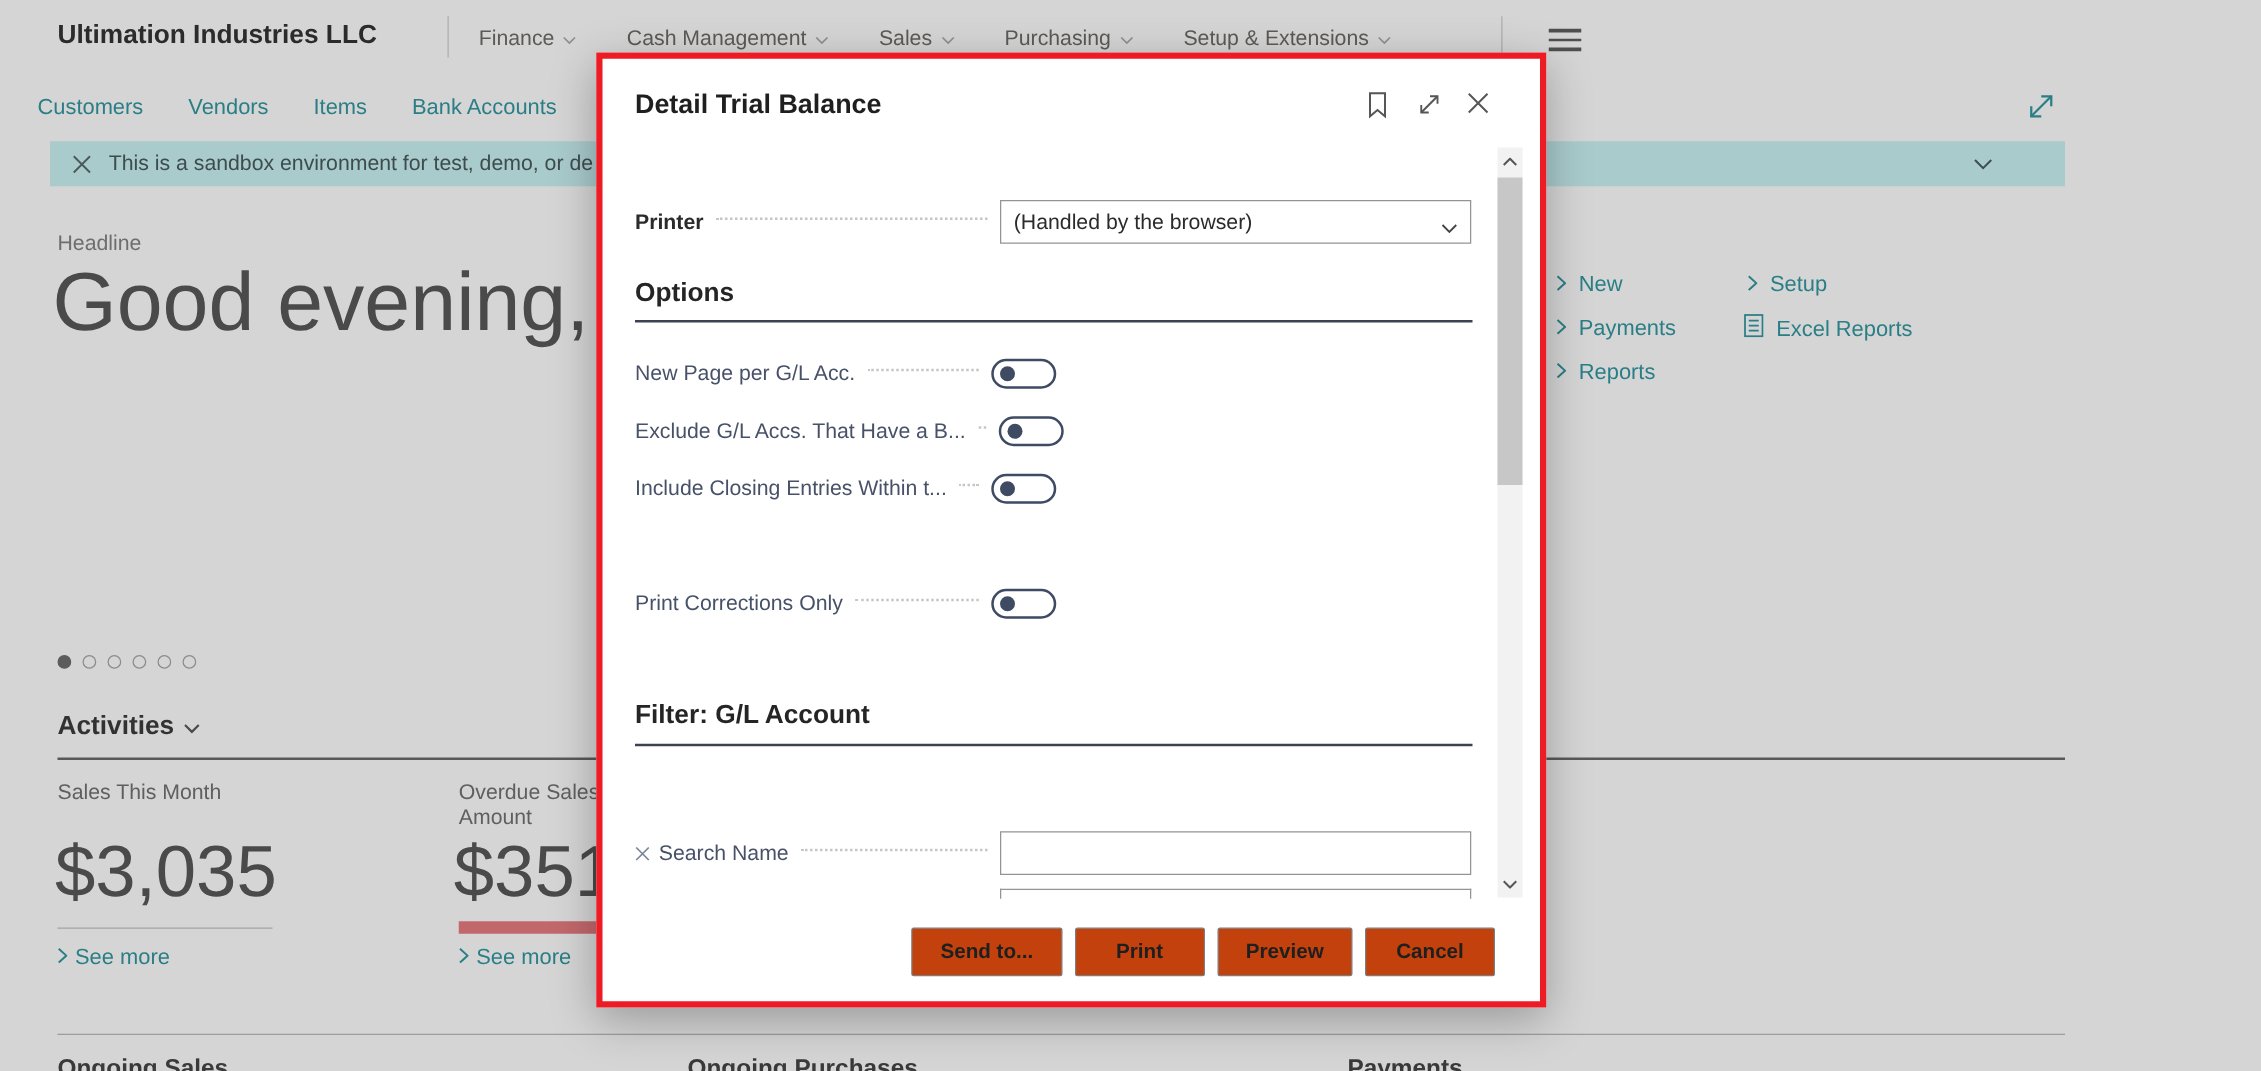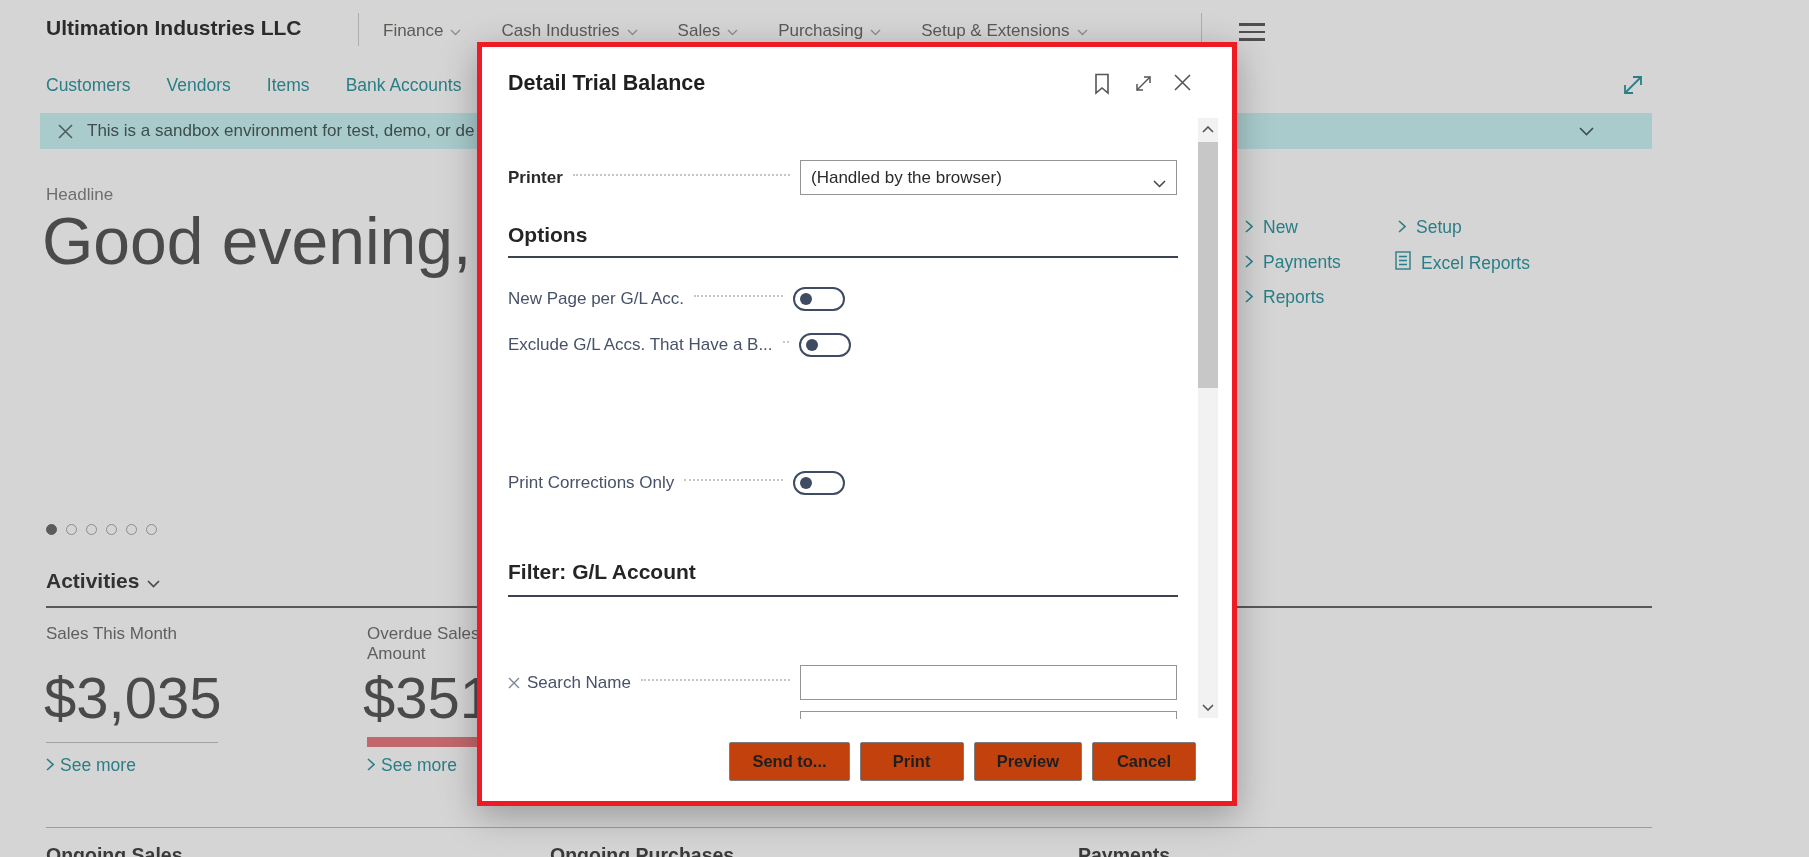--- a/index.html
+++ b/index.html
@@ -8,21 +8,21 @@
     position:relative; width:1809px; height:857px; overflow:hidden;
     background:#d5d5d5; font-family:"Liberation Sans", sans-serif; color:#333;
   }
   
   .company { position:absolute; left:46px; top:16px; font-size:21px; font-weight:700; color:#2b2b2b; }
   .v-div { position:absolute; top:13px; width:1px; height:33px; background:#adadad; }
   .menus { position:absolute; left:383px; top:21px; display:flex; gap:40px; }
   .menu-item { display:flex; align-items:center; gap:7px; font-size:17px; color:#5c5a56; cursor:pointer; }
   .hamburger { position:absolute; left:1239px; top:23px; width:26px; cursor:pointer; }
   .hamburger span { display:block; width:26px; height:2.5px; background:#4f4f4f; margin-bottom:5px; }
-  .quicklinks { position:absolute; left:46px; top:75px; display:flex; gap:36px; }
+  .quicklinks { position:absolute; left:30px; top:75px; display:flex; gap:36px; }
   .quicklink { font-size:17.5px; color:#2a7e86; cursor:pointer; }
   .page-expand { position:absolute; left:1620px; top:72px; cursor:pointer; }
   
   .banner { position:absolute; left:40px; top:113px; width:1612px; height:36px;
     background:#a9cbcc; display:flex; align-items:center; padding:0 58px 0 18px;
     font-size:17px; color:#3e4c4d; }
   .banner .close { margin-right:14px; cursor:pointer; display:flex; }
   .banner .chev { margin-left:auto; cursor:pointer; display:flex; }
   
   .headline-label { position:absolute; left:46px; top:185px; font-size:17px; color:#6e6e6e; }
@@ -83,21 +83,21 @@
   <div class="v-div" style="left:358px;"></div>
 
   <div class="menus">
     <div class="menu-item">
       <span>Finance</span>
       <span><svg width="11" height="7" viewBox="0 0 11 7">
             <path d="M1 1l4.5 4.5L10 1" fill="none" stroke="#8f8f8f" stroke-width="1.4"></path>
           </svg></span>
     </div>
     <div class="menu-item">
-      <span>Cash Industries</span>
+      <span>Cash Management</span>
       <span><svg width="11" height="7" viewBox="0 0 11 7">
             <path d="M1 1l4.5 4.5L10 1" fill="none" stroke="#8f8f8f" stroke-width="1.4"></path>
           </svg></span>
     </div>
     <div class="menu-item">
       <span>Sales</span>
       <span><svg width="11" height="7" viewBox="0 0 11 7">
             <path d="M1 1l4.5 4.5L10 1" fill="none" stroke="#8f8f8f" stroke-width="1.4"></path>
           </svg></span>
     </div>
@@ -264,20 +264,25 @@
     <div class="sec-head" style="top:176px;">Options</div>
     <div class="sec-line" style="top:209px;"></div>
 
     <div class="row" style="top:240px; width:337px; height:24px;">
       <span class="lbl">New Page per G/L Acc.</span>
       <span class="leader"></span>
       <span class="toggle"></span>
     </div>
     <div class="row" style="top:286px; width:337px; height:24px;">
       <span class="lbl">Exclude G/L Accs. That Have a B...</span>
+      <span class="leader"></span>
+      <span class="toggle"></span>
+    </div>
+    <div class="row" style="top:332px; width:337px; height:24px;">
+      <span class="lbl">Include Closing Entries Within t...</span>
       <span class="leader"></span>
       <span class="toggle"></span>
     </div>
     <div class="row" style="top:424px; width:337px; height:24px;">
       <span class="lbl">Print Corrections Only</span>
       <span class="leader"></span>
       <span class="toggle"></span>
     </div>
 
     <div class="sec-head" style="top:513px;">Filter: G/L Account</div>

